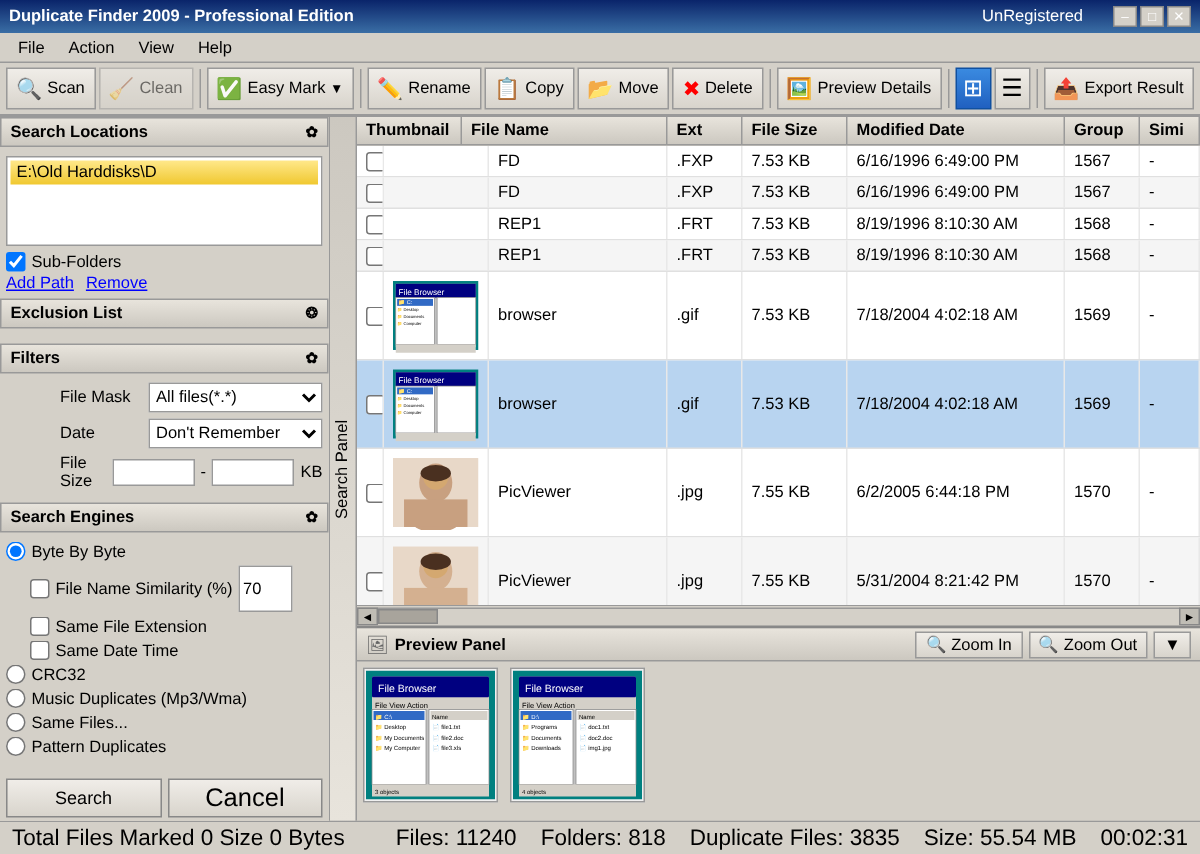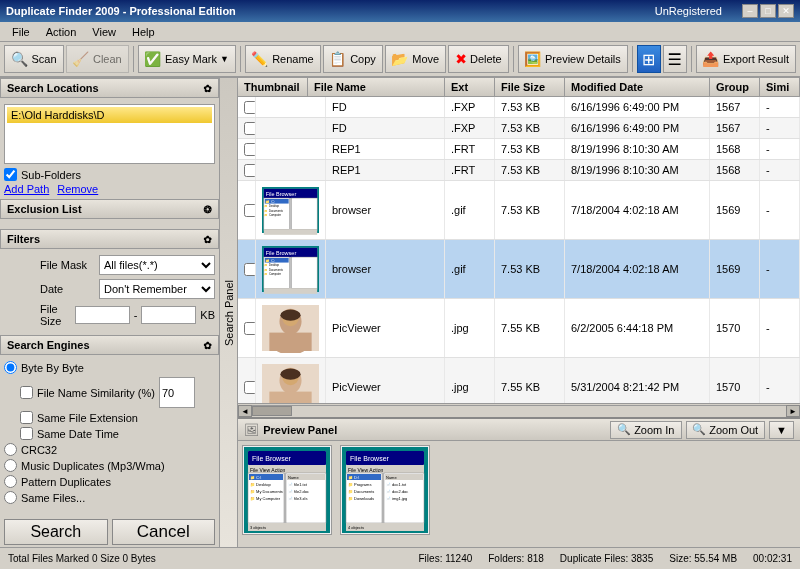--- a/index.html
+++ b/index.html
@@ -48,21 +48,21 @@
     .kb-label { font-size: 11px; }
     
     .search-engines { padding: 4px; }
     .radio-row { display: flex; align-items: center; gap: 4px; margin-bottom: 3px; }
     .radio-row input[type=radio] { margin: 0; }
     .radio-row input[type=checkbox] { margin: 0; }
     .indent { margin-left: 16px; }
     .spinner { width: 36px; height: 31px; border: 1px solid #999; background: white; font-size: 11px; padding: 0 2px; }
     
     .search-btn-row { display: flex; gap: 4px; padding: 8px 4px; }
-    .search-btn { flex: 1; height: 26px; background: linear-gradient(to bottom, #f0ede8, #d8d4cc); border: 1px solid #888; font-size: 16px; cursor: pointer; }
+    .search-btn { flex: 1; height: 26px; background: linear-gradient(to bottom, #f0ede8, #d8d4cc); border: 1px solid #888; font-size: 12px; cursor: pointer; }
     .cancel-btn { flex: 1; height: 26px; background: linear-gradient(to bottom, #f0ede8, #d8d4cc); border: 1px solid #888; font-size: 17px; cursor: pointer; }
     
     
     .search-panel-tab { width: 18px; background: linear-gradient(to bottom, #e8e4dc, #ccc8c0); border-left: 1px solid #999; writing-mode: vertical-rl; text-orientation: mixed; font-size: 11px; display: flex; align-items: center; justify-content: center; cursor: pointer; transform: rotate(180deg); }
     
     
     .right-area { flex: 1; display: flex; flex-direction: column; }
     
     
     .file-table-area { flex: 1; overflow: hidden; display: flex; flex-direction: column; }
@@ -95,21 +95,21 @@
     
     .preview-panel { height: 130px; background: #d4d0c8; border-top: 2px solid #888; display: flex; flex-direction: column; }
     .preview-header { background: linear-gradient(to bottom, #e8e4dc, #ccc8c0); height: 22px; display: flex; align-items: center; justify-content: space-between; padding: 0 6px; border-bottom: 1px solid #999; }
     .preview-title { font-size: 11px; font-weight: bold; }
     .preview-controls { display: flex; gap: 4px; }
     .preview-btn { height: 18px; padding: 0 6px; background: linear-gradient(to bottom, #f0ede8, #d8d4cc); border: 1px solid #999; font-size: 11px; cursor: pointer; display: flex; align-items: center; gap: 3px; }
     .preview-content { flex: 1; display: flex; padding: 4px; gap: 8px; overflow: hidden; }
     .preview-thumb { width: 90px; height: 90px; border: 1px solid #999; background: #f0f0f0; display: flex; align-items: center; justify-content: center; overflow: hidden; }
     
     
-    .status-bar { height: 22px; background: #d4d0c8; border-top: 1px solid #999; display: flex; align-items: center; justify-content: space-between; padding: 0 8px; font-size: 10px; }
+    .status-bar { height: 22px; background: #d4d0c8; border-top: 1px solid #999; display: flex; align-items: center; justify-content: space-between; padding: 0 8px; font-size: 15px; }
     .status-right { display: flex; gap: 16px; align-items: flex-end; }
     
     
     ::-webkit-scrollbar { width: 14px; height: 14px; }
     ::-webkit-scrollbar-track { background: #d4d0c8; }
     ::-webkit-scrollbar-thumb { background: #a8a49c; border: 1px solid #888; }
     ::-webkit-scrollbar-button { background: #d4d0c8; border: 1px solid #888; height: 14px; width: 14px; }
   </style>
 </head>
 <body>
@@ -259,25 +259,25 @@
       <div class="radio-row">
         <input type="radio" name="engine" style="">
         <span>CRC32</span>
       </div>
       <div class="radio-row">
         <input type="radio" name="engine" style="">
         <span>Music Duplicates (Mp3/Wma)</span>
       </div>
       <div class="radio-row">
         <input type="radio" name="engine" style="">
-        <span>Pattern Duplicates</span>
+        <span>Same Files...</span>
       </div>
       <div class="radio-row">
         <input type="radio" name="engine" style="">
-        <span>Same Files...</span>
+        <span>Pattern Duplicates</span>
       </div>
     </div>
 
     <div class="search-btn-row">
       <button class="search-btn">Search</button>
       <button class="cancel-btn">Cancel</button>
     </div>
   </div>
 
   <div class="search-panel-tab">

